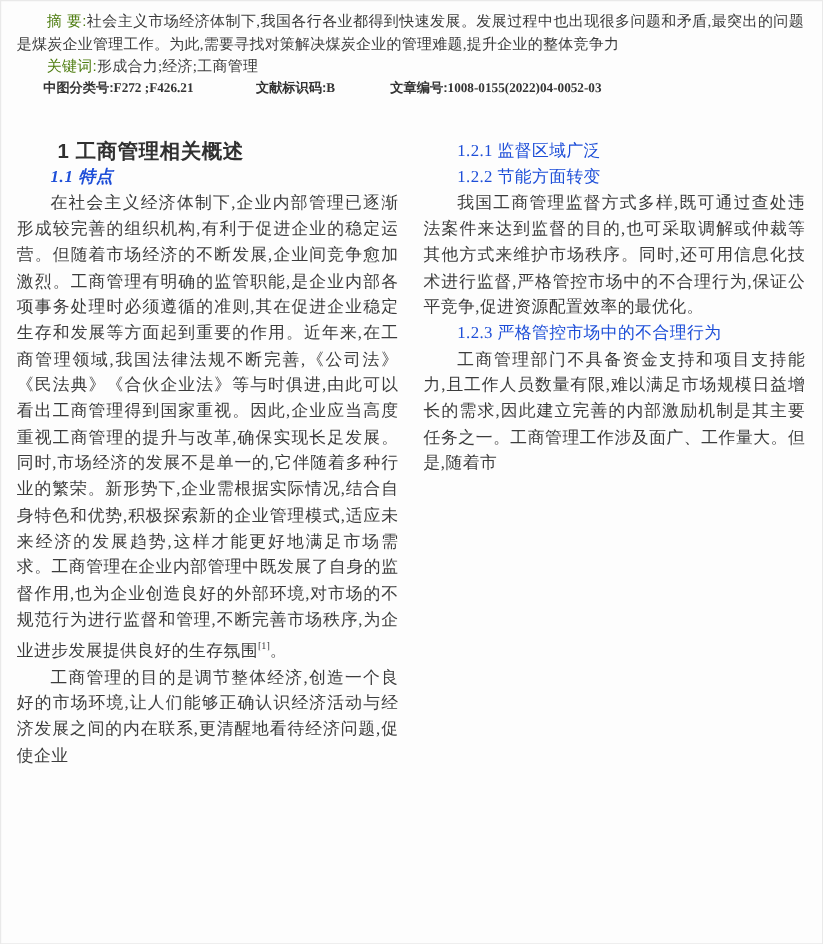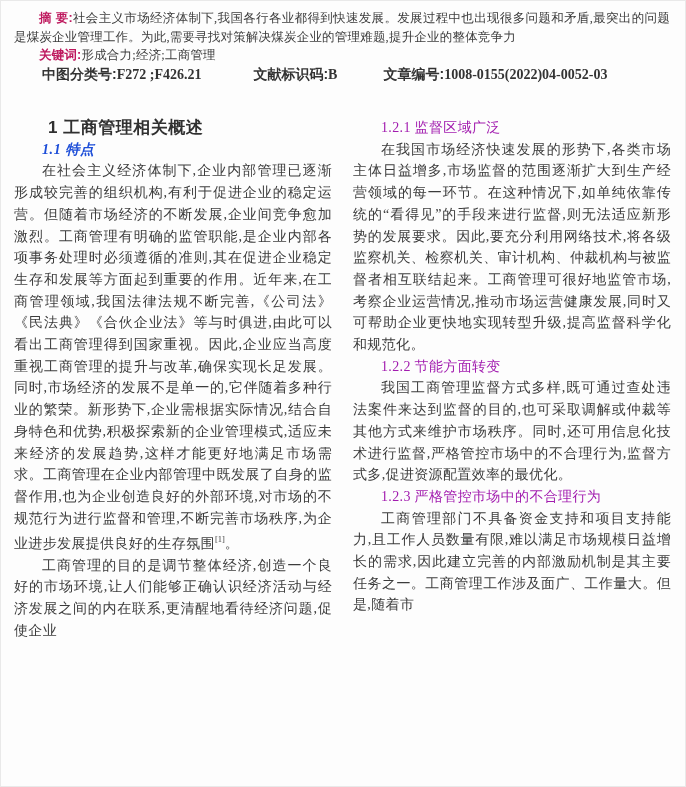--- a/index.html
+++ b/index.html
@@ -27,33 +27,33 @@
     margin: 0;
     font-size: 12.5px;
     line-height: 18.5px;
     text-align: justify;
     text-indent: 2em;
     letter-spacing: 0.2px;
     word-break: break-all;
   }
   .hdr-label {
     font-family: "Liberation Sans", "DejaVu Sans", sans-serif;
-    font-weight: bold;
-    color: #be185d;
+    font-weight: normal;
+    color: #4d7c0f;
   }
   .hdr-line {
     margin: 0;
     font-size: 12.5px;
     line-height: 18.5px;
     text-indent: 2em;
     letter-spacing: 0.2px;
   }
   .hdr-meta {
     margin: 0;
-    font-size: 14px;
+    font-size: 11px;
     line-height: 18.5px;
     text-indent: 2em;
     font-weight: bold;
     color: #333;
     white-space: nowrap;
   }
   .hdr-meta .meta-group { font-family: "Liberation Sans", "DejaVu Sans", sans-serif; }
   .hdr-meta .meta-val { font-family: "Liberation Serif", "DejaVu Serif", serif; font-weight: bold; }
   .hdr-meta .gap-a { margin-left: 52px; }
   .hdr-meta .gap-b { margin-left: 46px; }
@@ -97,21 +97,21 @@
     font-style: italic;
     color: #1d4ed8;
     line-height: 21.7px;
     letter-spacing: 0.6px;
   }
   .sec-h3 {
     margin: 0;
     padding-left: 2em;
     font-size: 14px;
     font-weight: normal;
-    color: #a21caf;
+    color: #1d4ed8;
     line-height: 21.7px;
     letter-spacing: 0.35px;
   }
   sup.cite {
     font-size: 8.5px;
     letter-spacing: 0;
   }
 </style>
 </head>
 <body>
@@ -134,23 +134,22 @@
       <h3 class="sec-h2">1.1 特点</h3>
 
       <p><span>在社会主义经济体制下,企业内部管理已逐渐形成较完善的组织机构,有利于促进企业的稳定运营。但随着市场经济的不断发展,企业间竞争愈加激烈。工商管理有明确的监管职能,是企业内部各项事务处理时必须遵循的准则,其在促进企业稳定生存和发展等方面起到重要的作用。近年来,在工商管理领域,我国法律法规不断完善,《公司法》《民法典》《合伙企业法》等与时俱进,由此可以看出工商管理得到国家重视。因此,企业应当高度重视工商管理的提升与改革,确保实现长足发展。同时,市场经济的发展不是单一的,它伴随着多种行业的繁荣。新形势下,企业需根据实际情况,结合自身特色和优势,积极探索新的企业管理模式,适应未来经济的发展趋势,这样才能更好地满足市场需求。工商管理在企业内部管理中既发展了自身的监督作用,也为企业创造良好的外部环境,对市场的不规范行为进行监督和管理,不断完善市场秩序,为企业进步发展提供良好的生存氛围</span><sup class="cite">[1]</sup><span>。</span></p>
 
       <p>工商管理的目的是调节整体经济,创造一个良好的市场环境,让人们能够正确认识经济活动与经济发展之间的内在联系,更清醒地看待经济问题,促使企业</p>
     </div>
 
     <div class="col">
 
       <h4 class="sec-h3">1.2.1 监督区域广泛</h4>
-      <p>在我国市场经济快速发展的形势下,各类市场主体日益增多,市场监督的范围逐渐扩大到生产经营领域的每一环节。在这种情况下,如单纯依靠传统的“看得见”的手段来进行监督,则无法适应新形势的发展要求。因此,要充分利用网络技术,将各级监察机关、检察机关、审计机构、仲裁机构与被监督者相互联结起来。工商管理可很好地监管市场,考察企业运营情况,推动市场运营健康发展,同时又可帮助企业更快地实现转型升级,提高监督科学化和规范化。</p>
 
       <h4 class="sec-h3">1.2.2 节能方面转变</h4>
-      <p>我国工商管理监督方式多样,既可通过查处违法案件来达到监督的目的,也可采取调解或仲裁等其他方式来维护市场秩序。同时,还可用信息化技术进行监督,严格管控市场中的不合理行为,监督方式多,促进资源配置效率的最优化。</p>
+      <p>我国工商管理监督方式多样,既可通过查处违法案件来达到监督的目的,也可采取调解或仲裁等其他方式来维护市场秩序。同时,还可用信息化技术进行监督,严格管控市场中的不合理行为,保证公平竞争,促进资源配置效率的最优化。</p>
 
       <h4 class="sec-h3">1.2.3 严格管控市场中的不合理行为</h4>
       <p>工商管理部门不具备资金支持和项目支持能力,且工作人员数量有限,难以满足市场规模日益增长的需求,因此建立完善的内部激励机制是其主要任务之一。工商管理工作涉及面广、工作量大。但是,随着市</p>
     </div>
 
   </div>
 </div>
 
 </body></html>

